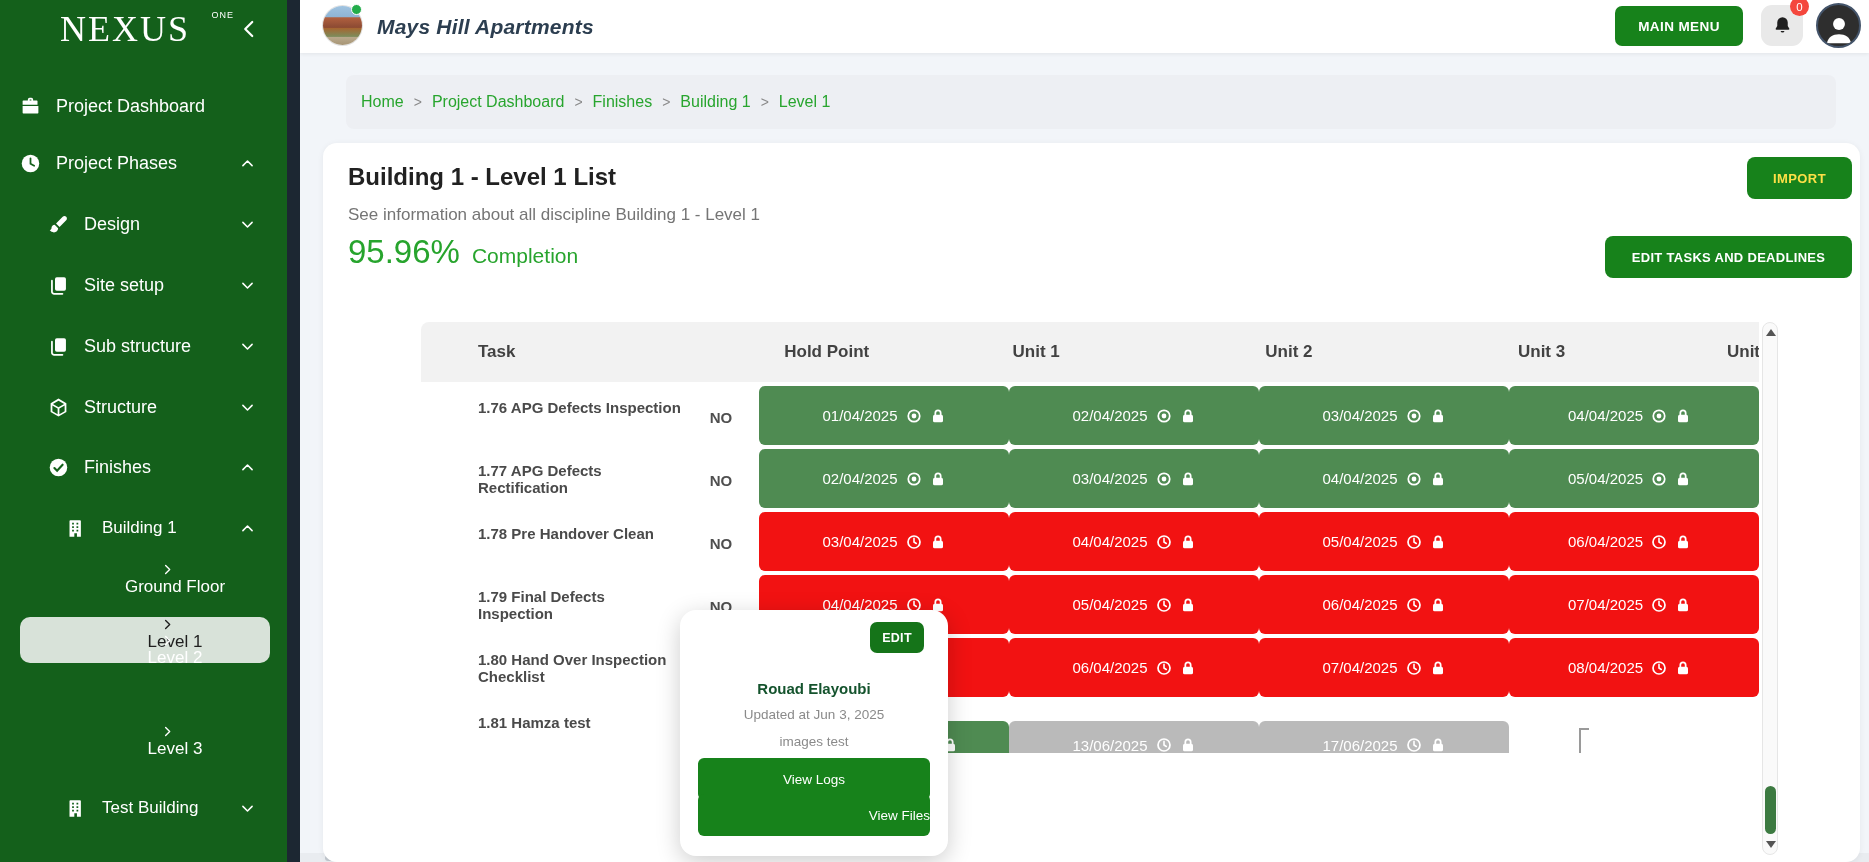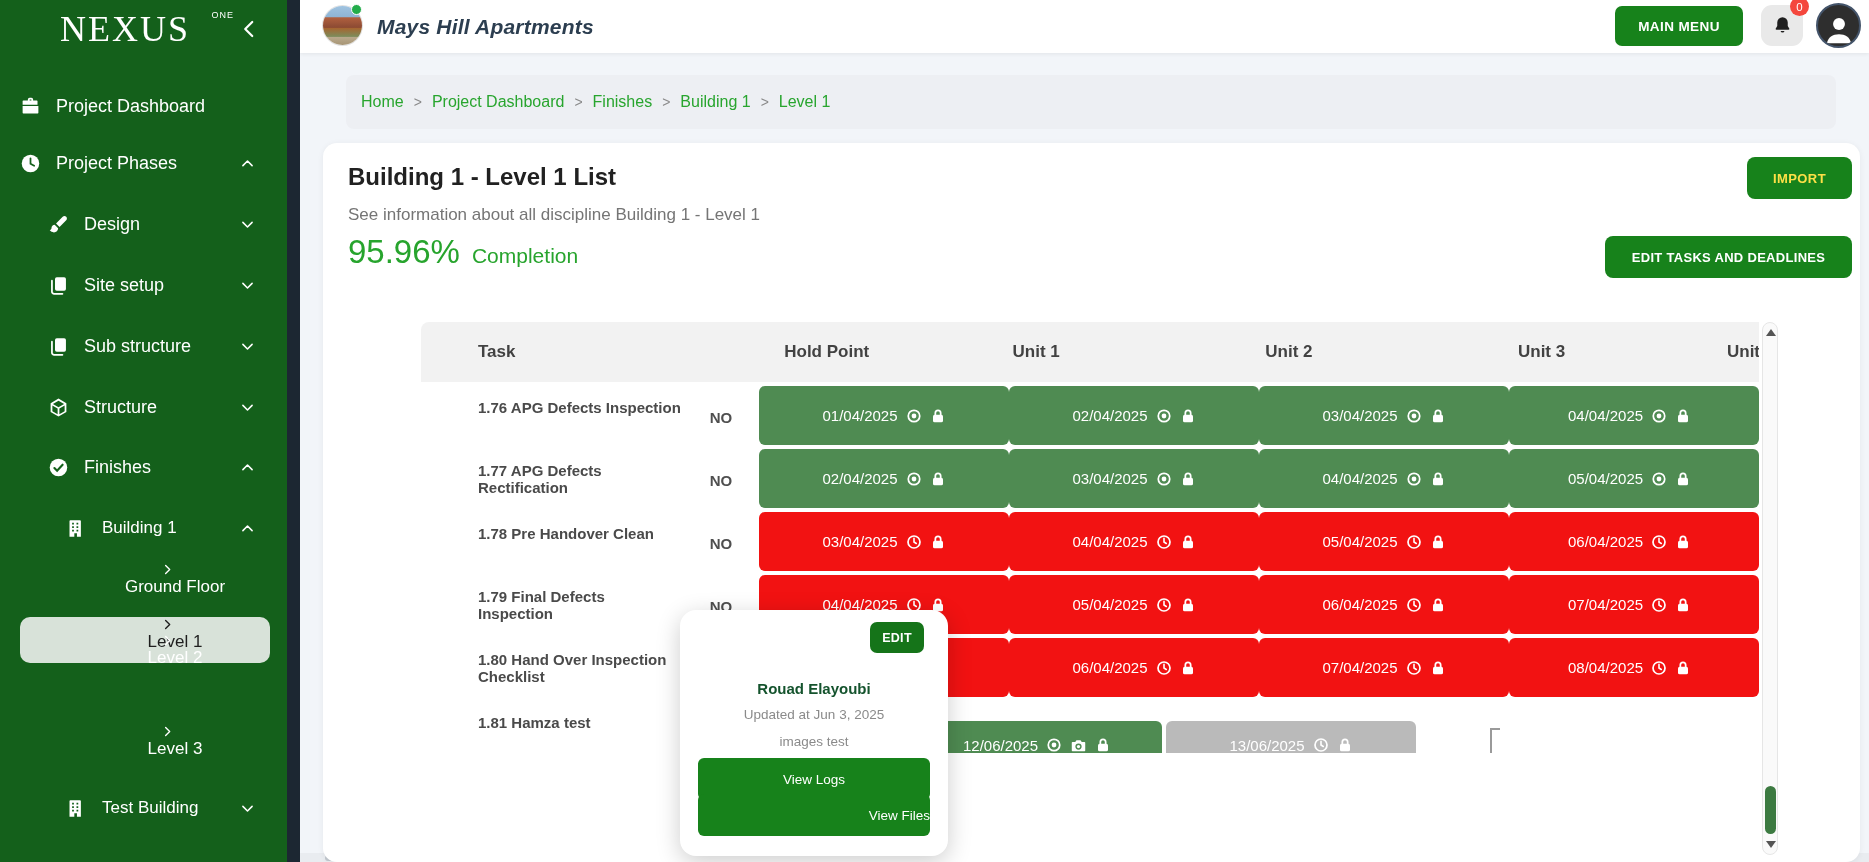--- a/index.html
+++ b/index.html
@@ -741,20 +741,37 @@
               </span>
               <span class="ic ">
                 <svg viewBox="0 0 24 24">
                   <path d="M8 10.5V7.5a4 4 0 0 1 8 0v3" fill="none" stroke="currentColor" stroke-width="2.6"></path>
                   <rect x="4.5" y="10" width="15" height="11.5" rx="2.5" fill="currentColor"></rect>
                 </svg>
               </span>
             </div>
           </div>
           <div class="tc-unit">
+            <div class="cell cy">
+              <span>17/06/2025</span>
+              <span class="ic ">
+                <svg viewBox="0 0 24 24">
+                  <circle cx="12" cy="12" r="9" fill="none" stroke="currentColor" stroke-width="2.6"></circle>
+                  <path d="M12 6.5V12l3.4 2.2" fill="none" stroke="currentColor" stroke-width="2.4" stroke-linecap="round"></path>
+                </svg>
+              </span>
+              <span class="ic ">
+                <svg viewBox="0 0 24 24">
+                  <path d="M8 10.5V7.5a4 4 0 0 1 8 0v3" fill="none" stroke="currentColor" stroke-width="2.6"></path>
+                  <rect x="4.5" y="10" width="15" height="11.5" rx="2.5" fill="currentColor"></rect>
+                </svg>
+              </span>
+            </div>
+          </div>
+          <div class="tc-unit">
             <div class="cell ce">
               <div class="bracket"></div>
             </div>
           </div>
         </div>
       </div>
     </div>
 
   <div class="v-scroll">
     <div class="tri-up"></div>

